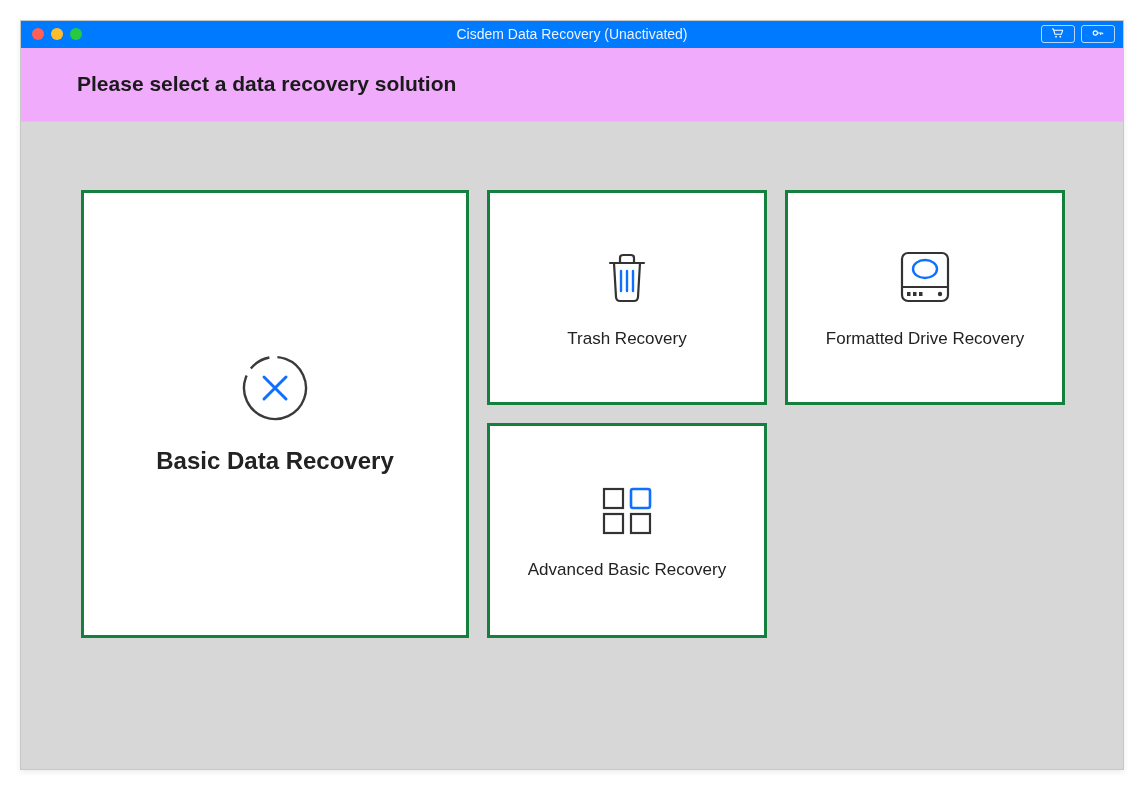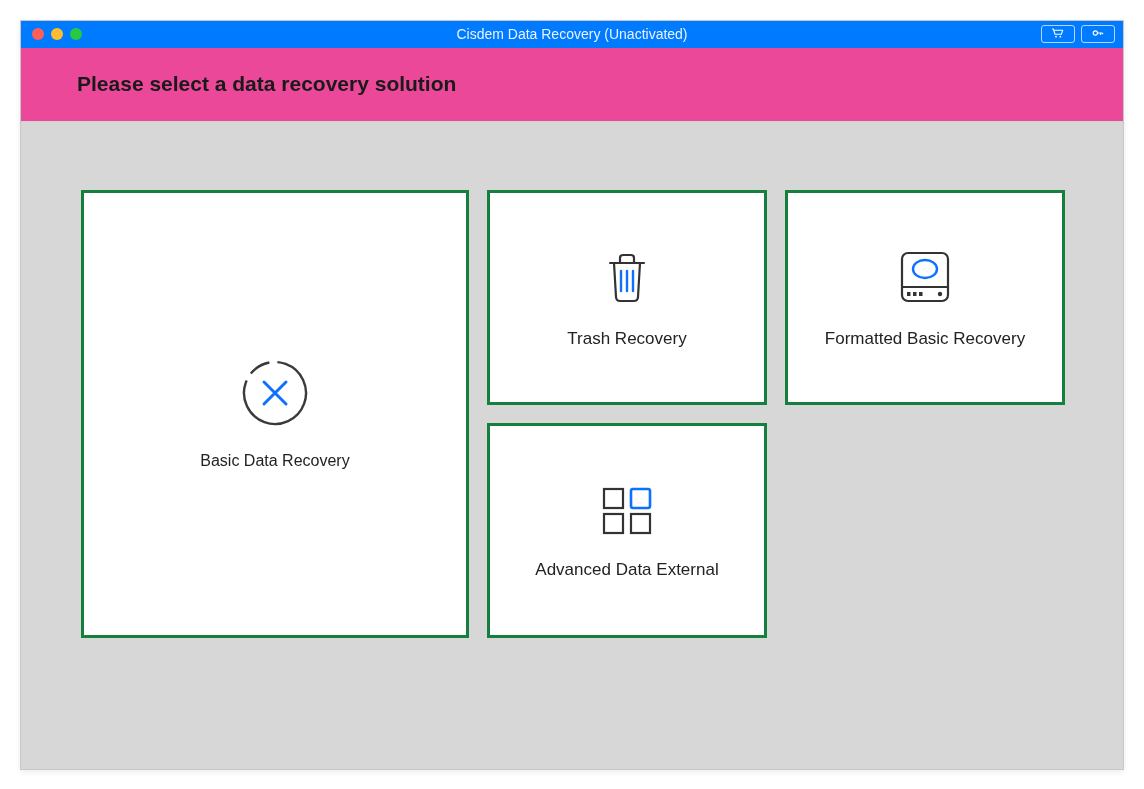--- a/index.html
+++ b/index.html
@@ -72,21 +72,21 @@
       align-items: center;
       justify-content: center;
       cursor: pointer;
     }
     .titlebar-btn svg {
       width: 16px;
       height: 12px;
     }
     .header-bar {
       height: 74px;
-      background: #ec4899;
+      background: #f0abfc;
       border-bottom: 1px solid #cfcfcf;
       display: flex;
       align-items: center;
       padding-left: 56px;
       flex-shrink: 0;
     }
     .header-text {
       font-size: 21px;
       font-weight: 700;
       color: #1a1a1a;
@@ -121,21 +121,22 @@
     }
     .card-large .card-icon-wrap {
       margin-bottom: 24px;
     }
     .card-label {
       font-size: 17px;
       color: #222;
       font-weight: 400;
     }
     .card-large .card-label {
-      font-size: 16px;
+      font-size: 24px;
+      font-weight: bold;
     }
   </style>
 </head>
 <body>
 
 <div class="window">
 
   <div class="titlebar">
     <div class="traffic-lights">
       <div class="traffic-light light-close"></div>
@@ -199,31 +200,31 @@
         <svg width="66" height="64" viewBox="0 0 66 64">
           <rect x="10" y="8" width="46" height="48" rx="6" fill="none" stroke="#333" stroke-width="2.2"></rect>
           <path d="M10 42 L56 42" stroke="#333" stroke-width="2.2"></path>
           <ellipse cx="33" cy="24" rx="12" ry="9" fill="none" stroke="#0f6fff" stroke-width="2.4"></ellipse>
           <rect x="15" y="47" width="3.5" height="4" fill="#333"></rect>
           <rect x="21" y="47" width="3.5" height="4" fill="#333"></rect>
           <rect x="27" y="47" width="3.5" height="4" fill="#333"></rect>
           <circle cx="48" cy="49" r="2.2" fill="#333"></circle>
         </svg>
       </div>
-      <div class="card-label">Formatted Basic Recovery</div>
+      <div class="card-label">Formatted Drive Recovery</div>
     </div>
 
 
     <div class="card">
       <div class="card-icon-wrap">
         <svg width="64" height="60" viewBox="0 0 64 60">
           <rect x="9" y="9" width="19" height="19" fill="none" stroke="#333" stroke-width="2.2"></rect>
           <rect x="36" y="9" width="19" height="19" rx="2" fill="none" stroke="#0f6fff" stroke-width="2.6"></rect>
           <rect x="9" y="34" width="19" height="19" fill="none" stroke="#333" stroke-width="2.2"></rect>
           <rect x="36" y="34" width="19" height="19" fill="none" stroke="#333" stroke-width="2.2"></rect>
         </svg>
       </div>
-      <div class="card-label">Advanced Data External</div>
+      <div class="card-label">Advanced Basic Recovery</div>
     </div>
 
   </div>
 
 </div>
 
 </body></html>

